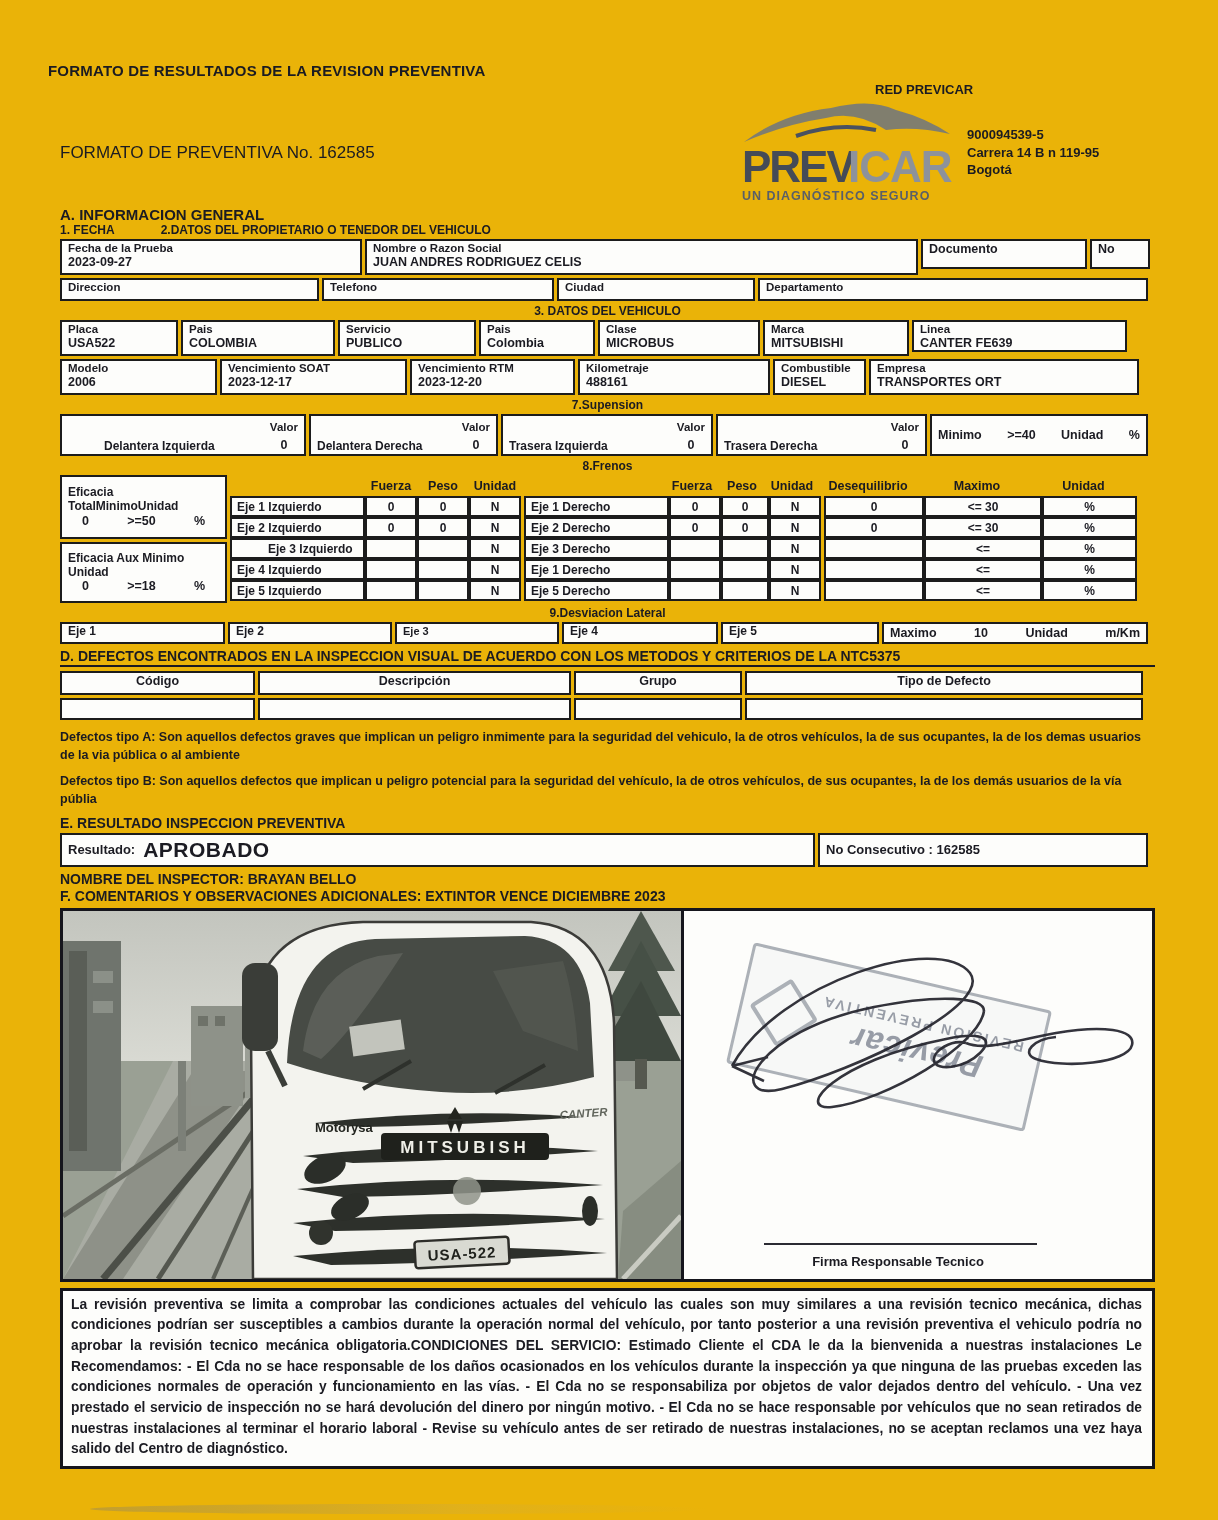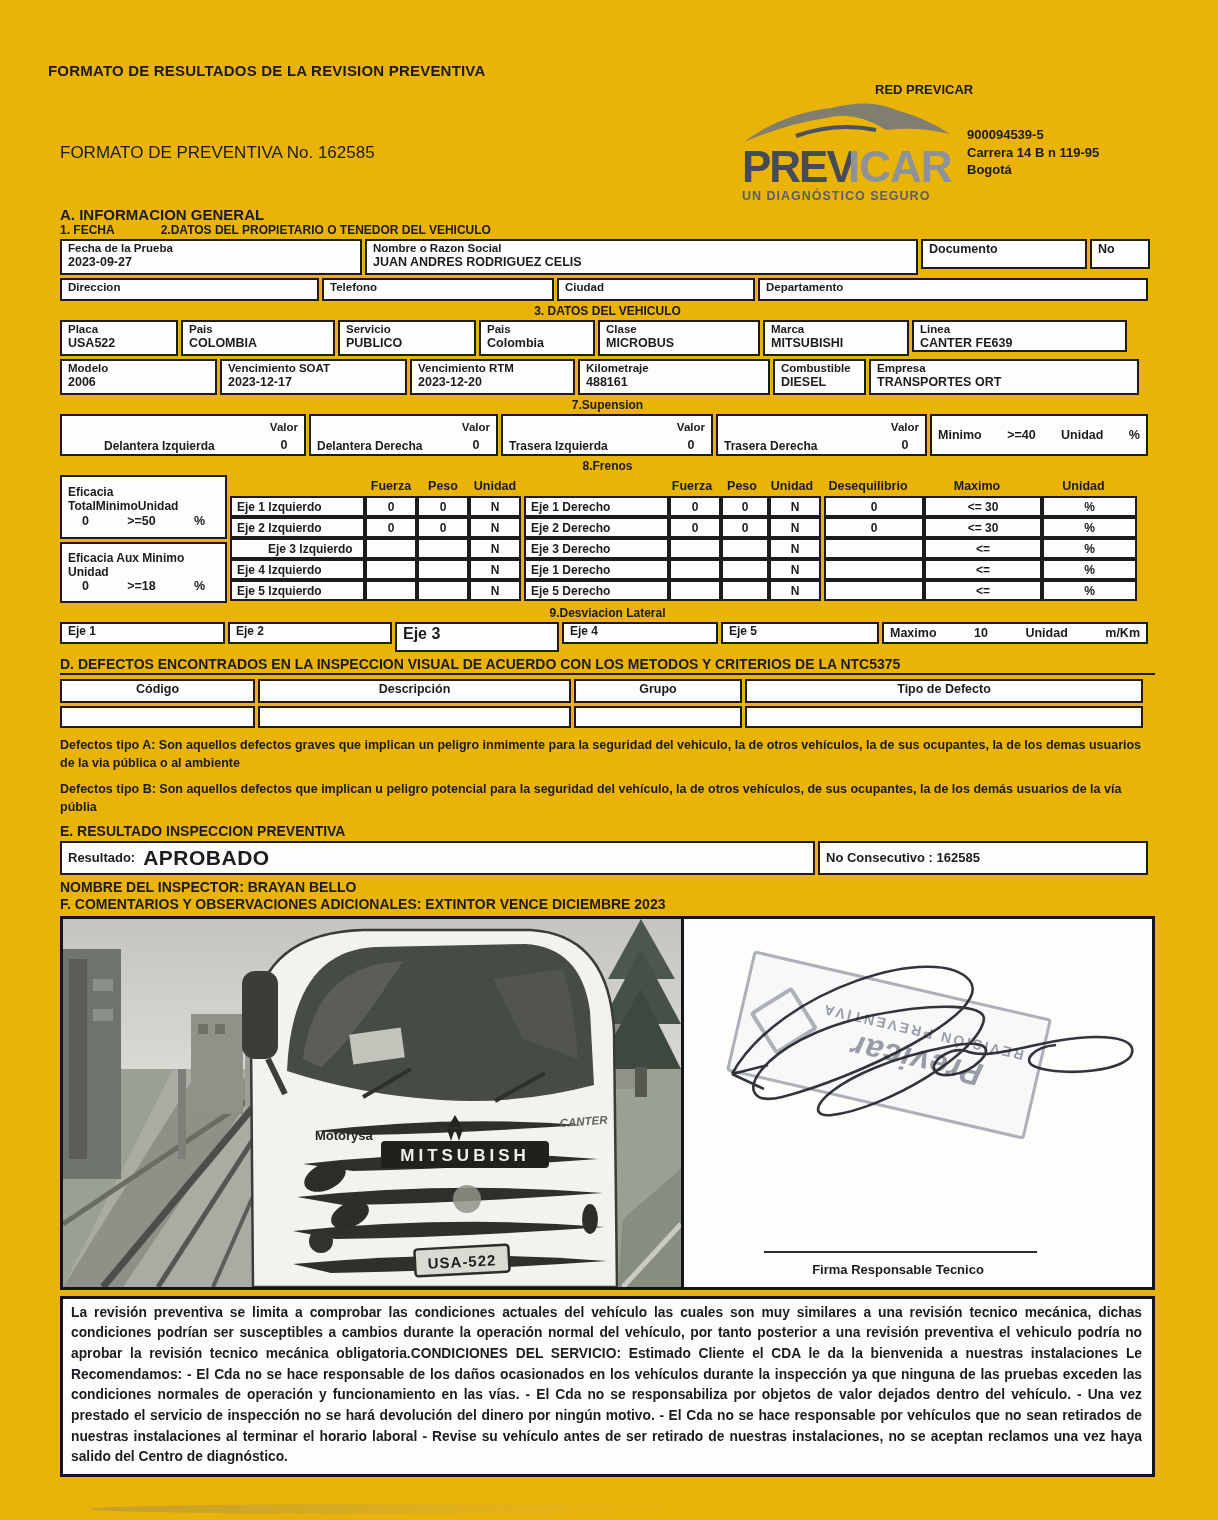--- a/index.html
+++ b/index.html
@@ -310,21 +310,21 @@
           <div class="cell fr-num" style="width:118px;">&lt;=</div>
           <div class="cell fr-num" style="width:95px;">%</div>
         </div>
       </div>
     </div>
 
     <div class="mini-h">9.Desviacion Lateral</div>
     <div class="row" style="margin-top:0;">
       <div class="cell lbl" style="width:165px;height:22px;font-size:12px;">Eje 1</div>
       <div class="cell lbl" style="width:164px;height:22px;font-size:12px;">Eje 2</div>
-      <div class="cell lbl" style="width:164px;height:30px;font-size:16px;">Eje 3</div>
+      <div class="cell lbl" style="width:164px;height:22px;font-size:11px;">Eje 3</div>
       <div class="cell lbl" style="width:156px;height:22px;font-size:12px;">Eje 4</div>
       <div class="cell lbl" style="width:158px;height:22px;font-size:12px;">Eje 5</div>
       <div class="cell spread" style="width:266px;height:22px;">
         <span>Maximo</span>
         <span>10</span>
         <span>Unidad</span>
         <span>m/Km</span>
       </div>
     </div>
 

